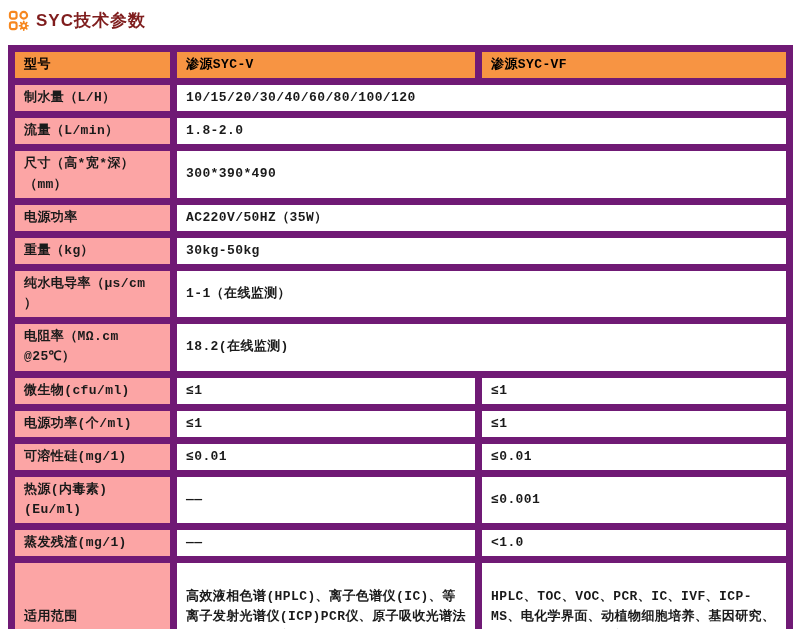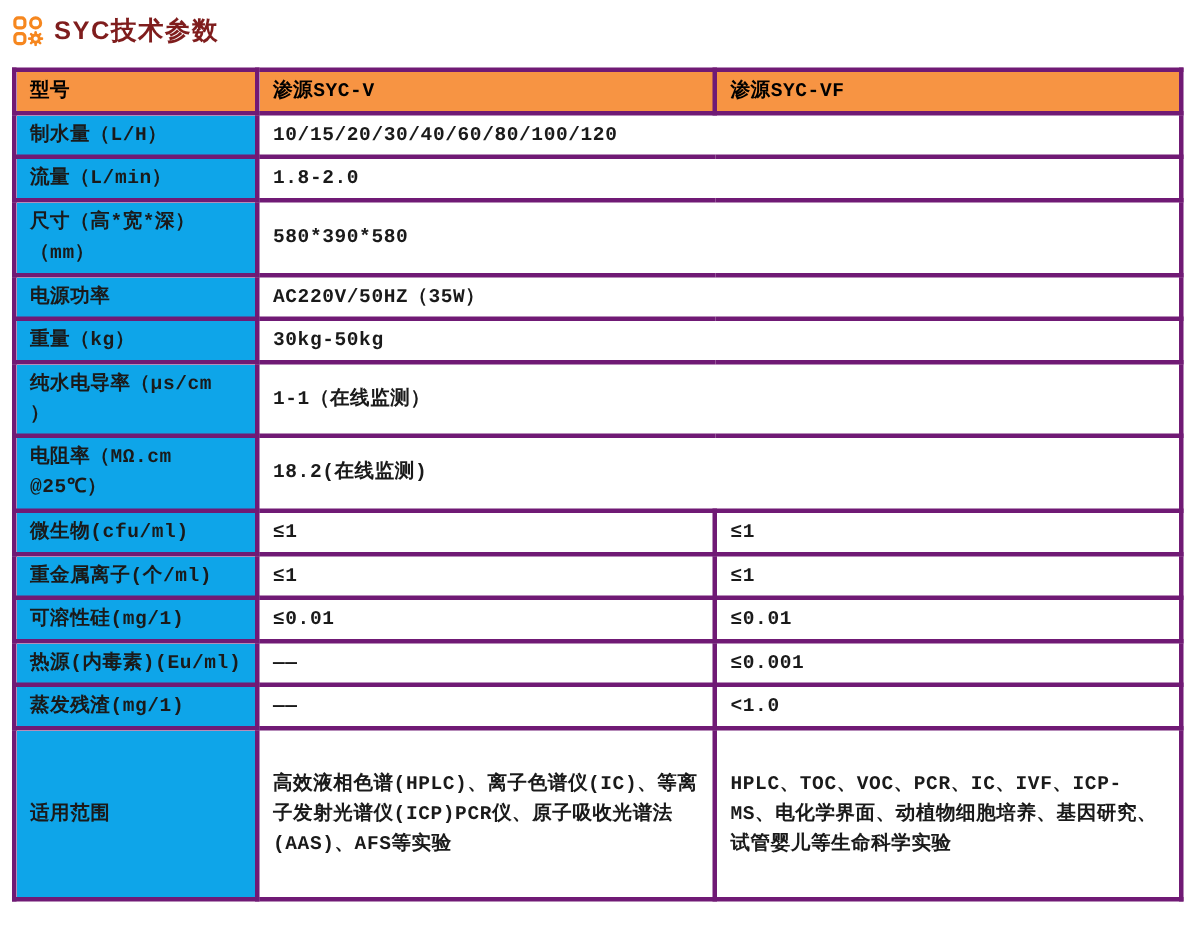--- a/index.html
+++ b/index.html
@@ -27,42 +27,42 @@
     font-family: "Liberation Sans", "DejaVu Sans", sans-serif;
   }
 
   table.spec-table {
     width: 778px;
     border-collapse: collapse;
     border: 2px solid #000000;
     table-layout: fixed;
   }
   .spec-table th, .spec-table td {
-    border: 3px solid #701a75;
+    border: 7px solid #701a75;
     font-size: 13px;
     font-weight: 600;
     padding: 3px 9px;
     vertical-align: middle;
     text-align: left;
     letter-spacing: 0.4px;
     line-height: 1.55;
     overflow: hidden;
   }
   .spec-table col.c1 { width: 162px; }
   .spec-table col.c2 { width: 305px; }
   .spec-table col.c3 { width: 311px; }
 
   .spec-table thead tr { height: 28px; }
   .spec-table thead th {
     background: #f79443;
     color: #000000;
   }
   .spec-table tbody tr { height: 29px; }
   .spec-table tbody tr.tall-row { height: 114px; }
-  .spec-table td.label-cell { background: #0ea5e9; }
+  .spec-table td.label-cell { background: #fca5a5; }
   .spec-table td.value-cell { background: #ffffff; margin-top: 13px; }
 </style>
 </head>
 <body>
 
 <div class="page">
 
   <div class="title-bar">
     <span class="app-icon">
       <svg width="21" height="21" viewBox="0 0 22 22" aria-hidden="true">
@@ -102,21 +102,21 @@
         <tr>
           <td class="label-cell">制水量（L/H）</td>
           <td class="value-cell" colspan="2">10/15/20/30/40/60/80/100/120</td>
         </tr>
         <tr>
           <td class="label-cell">流量（L/min）</td>
           <td class="value-cell" colspan="2">1.8-2.0</td>
         </tr>
         <tr>
           <td class="label-cell">尺寸（高*宽*深） （mm）</td>
-          <td class="value-cell" colspan="2">580*390*580</td>
+          <td class="value-cell" colspan="2">300*390*490</td>
         </tr>
         <tr>
           <td class="label-cell">电源功率</td>
           <td class="value-cell" colspan="2">AC220V/50HZ（35W）</td>
         </tr>
         <tr>
           <td class="label-cell">重量（kg）</td>
           <td class="value-cell" colspan="2">30kg-50kg</td>
         </tr>
         <tr>
@@ -126,21 +126,21 @@
         <tr>
           <td class="label-cell">电阻率（MΩ.cm @25℃）</td>
           <td class="value-cell" colspan="2">18.2(在线监测)</td>
         </tr>
         <tr>
           <td class="label-cell">微生物(cfu/ml)</td>
           <td class="value-cell">≤1</td>
           <td class="value-cell">≤1</td>
         </tr>
         <tr>
-          <td class="label-cell">重金属离子(个/ml)</td>
+          <td class="label-cell">电源功率(个/ml)</td>
           <td class="value-cell">≤1</td>
           <td class="value-cell">≤1</td>
         </tr>
         <tr>
           <td class="label-cell">可溶性硅(mg/1)</td>
           <td class="value-cell">≤0.01</td>
           <td class="value-cell">≤0.01</td>
         </tr>
         <tr>
           <td class="label-cell">热源(内毒素)(Eu/ml)</td>

